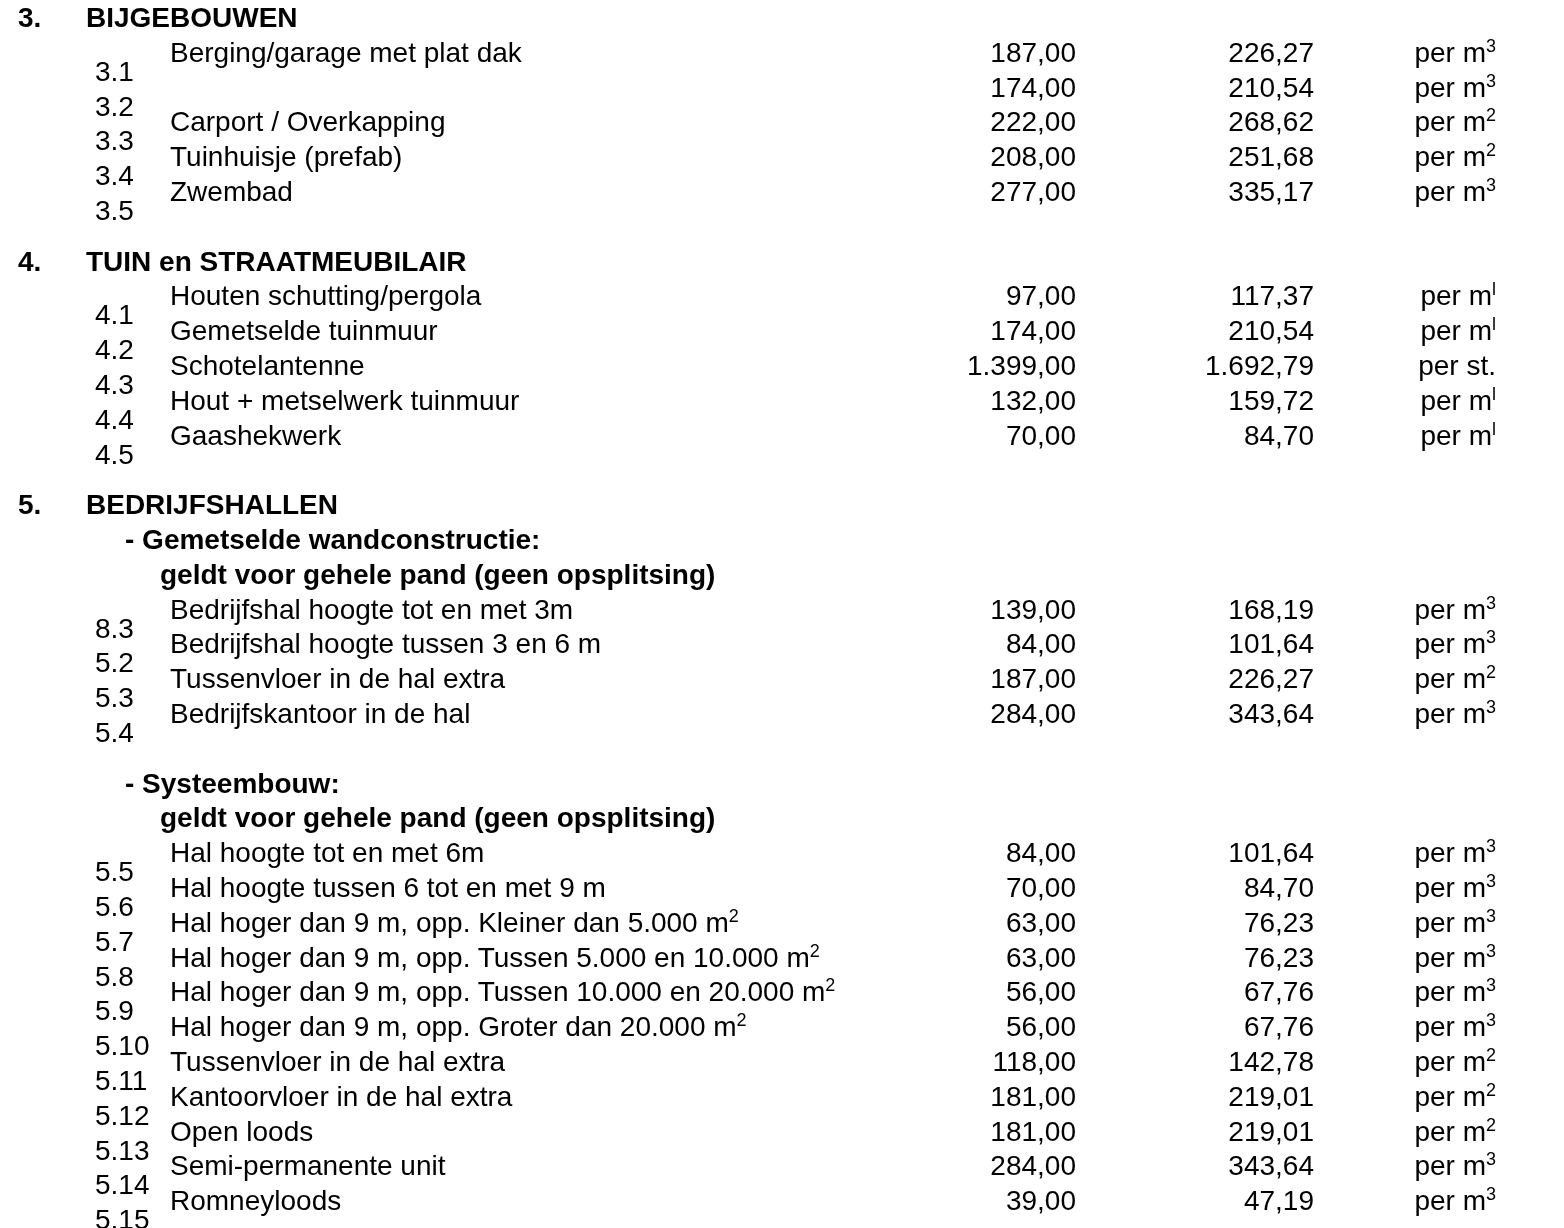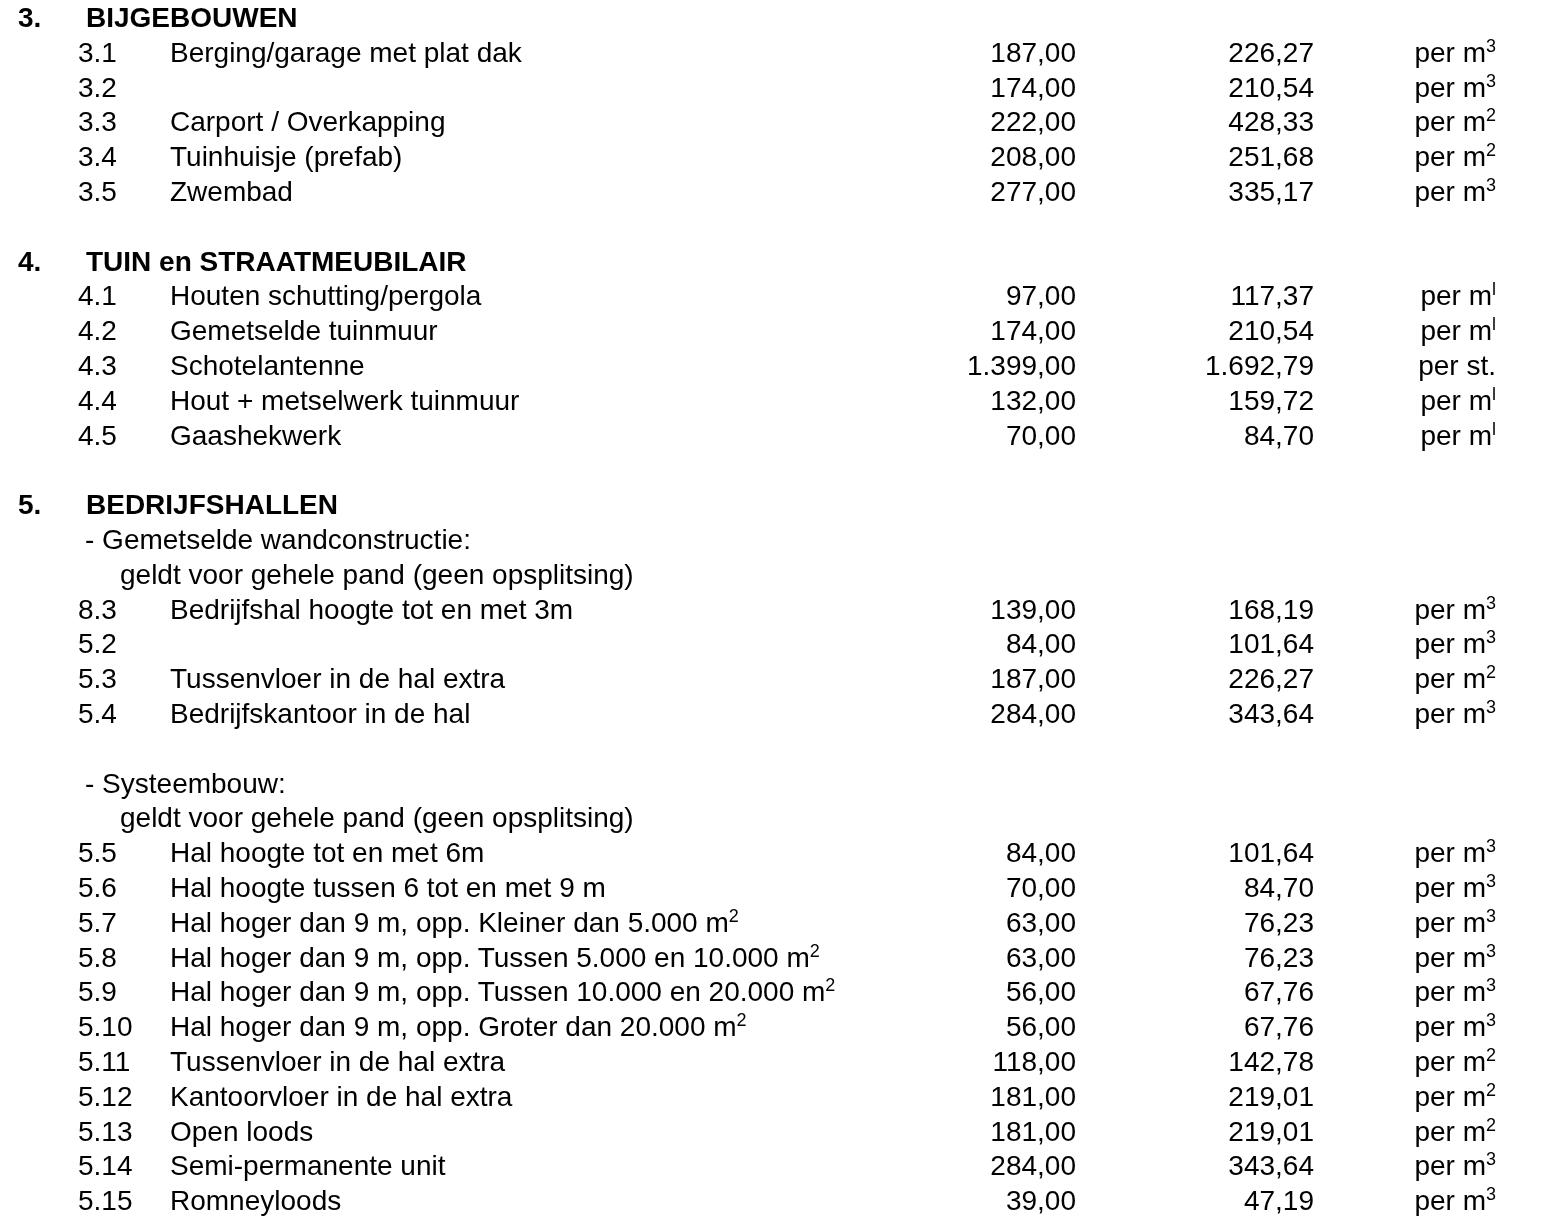--- a/index.html
+++ b/index.html
@@ -22,25 +22,25 @@
   }
   .row > span, .sec-head > span { position: absolute; top: 0; }
 
   .sec { margin-bottom: 34.8px; }
   .sec:last-child { margin-bottom: 0; }
   .group + .group { padding-top: 34.8px; }
 
   .sec-num   { left: 18px;  font-weight: bold; }
   .sec-title { left: 86px;  font-weight: bold; }
 
-  .sub  { font-weight: normal; }
+  .sub  { font-weight: bold; margin-left: 40px; }
   .sub1 { padding-left: 85px; }
   .sub2 { padding-left: 120px; }
 
-  .c-num   { left: 78px; }
+  .c-num   { left: 95px; margin-top: 19px; }
   .c-label { left: 170px; }
   .c-p1    { left: 624px;  width: 452px; text-align: right; }
   .c-p2    { left: 1064px; width: 250px; text-align: right; }
   .c-unit  { left: 1330px; width: 166px; text-align: right; }
 
   sup {
     font-size: 18px;
     line-height: 0;
     vertical-align: baseline;
     position: relative;
@@ -69,21 +69,21 @@
     <span class="c-num">3.2</span>
     <span class="c-p1">174,00</span>
     <span class="c-p2">210,54</span>
     <span class="c-unit"><span class="c-unit-text">per m</span><sup class="c-unit-sup">3</sup></span>
   </div>
 
   <div class="line row">
     <span class="c-num">3.3</span>
     <span class="c-label"><span class="c-label-text">Carport / Overkapping</span><sup class="c-label-sup"></sup></span>
     <span class="c-p1">222,00</span>
-    <span class="c-p2">428,33</span>
+    <span class="c-p2">268,62</span>
     <span class="c-unit"><span class="c-unit-text">per m</span><sup class="c-unit-sup">2</sup></span>
   </div>
 
   <div class="line row">
     <span class="c-num">3.4</span>
     <span class="c-label"><span class="c-label-text">Tuinhuisje (prefab)</span><sup class="c-label-sup"></sup></span>
     <span class="c-p1">208,00</span>
     <span class="c-p2">251,68</span>
     <span class="c-unit"><span class="c-unit-text">per m</span><sup class="c-unit-sup">2</sup></span>
   </div>
@@ -159,20 +159,21 @@
   <div class="line row">
     <span class="c-num">8.3</span>
     <span class="c-label"><span class="c-label-text">Bedrijfshal hoogte tot en met 3m</span><sup class="c-label-sup"></sup></span>
     <span class="c-p1">139,00</span>
     <span class="c-p2">168,19</span>
     <span class="c-unit"><span class="c-unit-text">per m</span><sup class="c-unit-sup">3</sup></span>
   </div>
 
   <div class="line row">
     <span class="c-num">5.2</span>
+    <span class="c-label"><span class="c-label-text">Bedrijfshal hoogte tussen 3 en 6 m</span><sup class="c-label-sup"></sup></span>
     <span class="c-p1">84,00</span>
     <span class="c-p2">101,64</span>
     <span class="c-unit"><span class="c-unit-text">per m</span><sup class="c-unit-sup">3</sup></span>
   </div>
 
   <div class="line row">
     <span class="c-num">5.3</span>
     <span class="c-label"><span class="c-label-text">Tussenvloer in de hal extra</span><sup class="c-label-sup"></sup></span>
     <span class="c-p1">187,00</span>
     <span class="c-p2">226,27</span>

